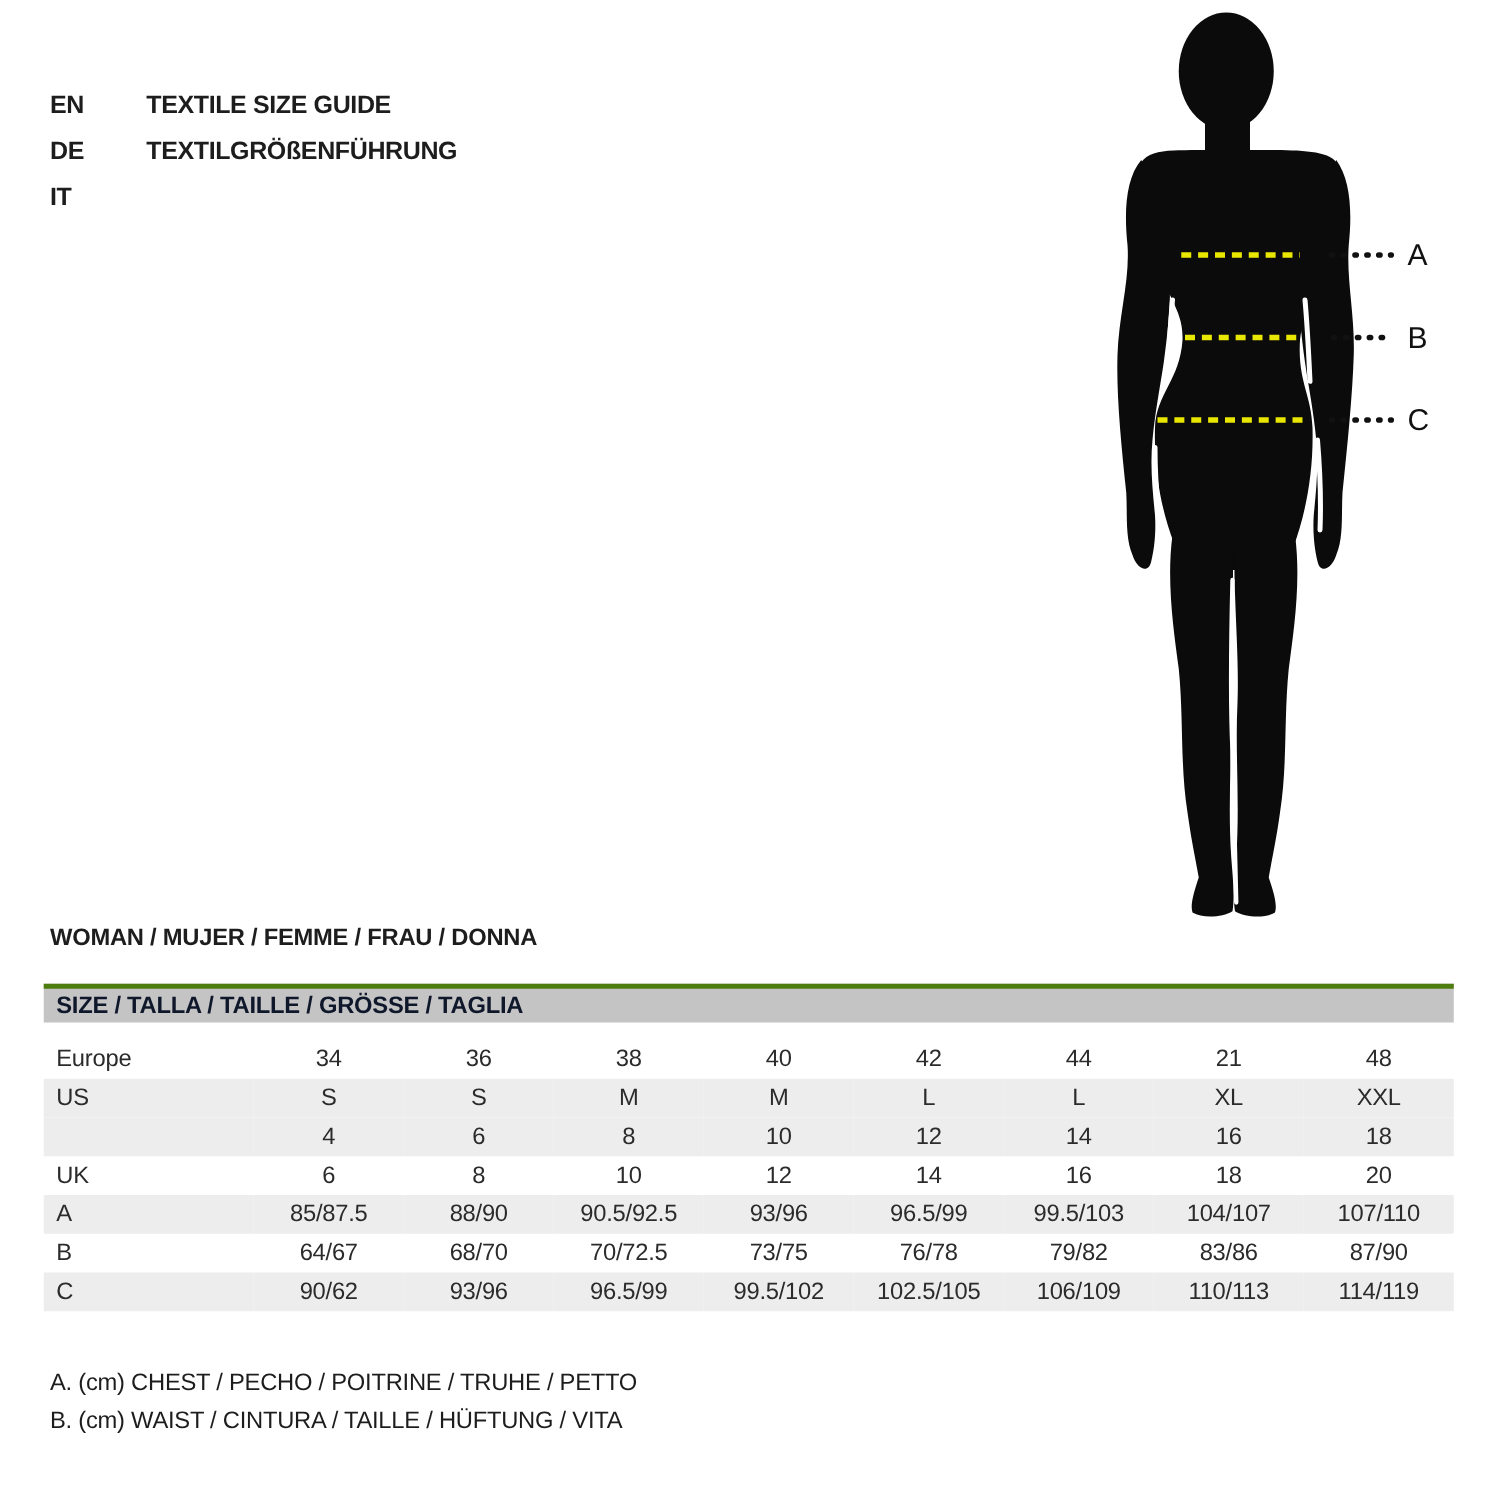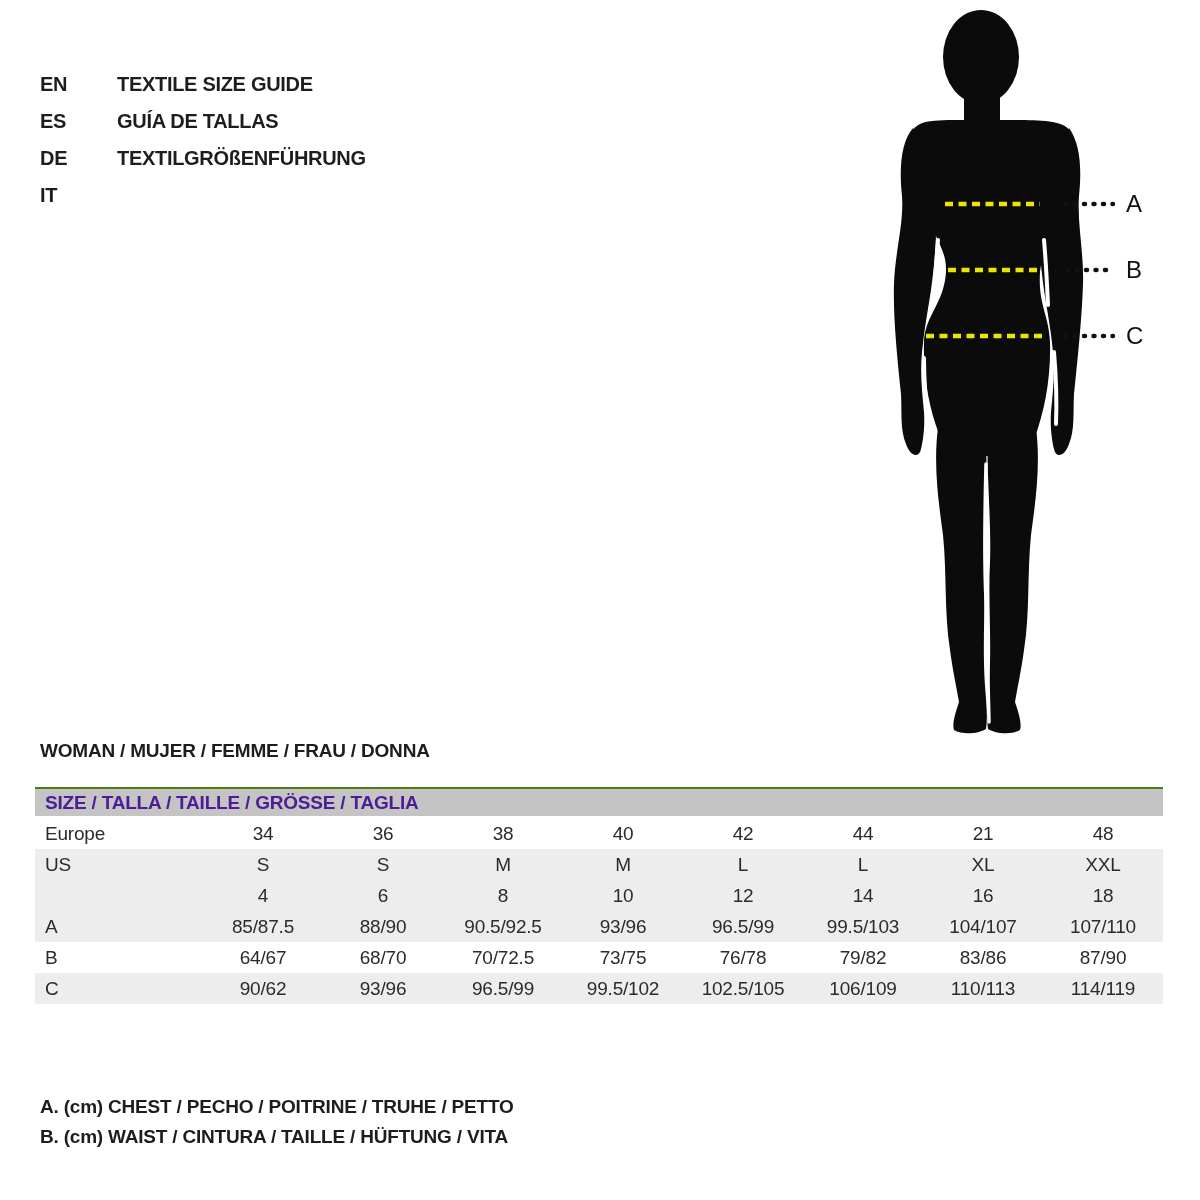--- a/index.html
+++ b/index.html
@@ -21,48 +21,44 @@
   .lang-label{font-size:20px;font-weight:700;letter-spacing:-0.3px;white-space:nowrap;}
   
   .figure-wrap{position:absolute;left:850px;top:0;width:320px;height:745px;}
   .figure-wrap svg{display:block;width:320px;height:745px;}
   
   .section-title{position:absolute;left:40px;top:740px;font-size:19px;font-weight:700;letter-spacing:-0.2px;}
   
   .table-wrap{position:absolute;left:35px;top:787px;width:1128px;}
   .table-header{
     height:27px;line-height:27px;background:var(--table-header-bg);
-    border-top:2px solid #4d7c0f;padding-left:10px;
-    font-size:19px;font-weight:700;color:#4c1d95;letter-spacing:-0.2px;
-  }
-  table.size-table{border-collapse:collapse;table-layout:fixed;width:1128px;margin-top:2px;}
+    border-top:4px solid #4d7c0f;padding-left:10px;
+    font-size:19px;font-weight:700;color:#0f172a;letter-spacing:-0.2px;
+  }
+  table.size-table{border-collapse:collapse;table-layout:fixed;width:1128px;margin-top:14px;}
   table.size-table td{
     height:31px;padding:0;font-size:19px;color:#2b2b2b;text-align:center;
     vertical-align:middle;letter-spacing:-0.2px;
   }
   table.size-table td.row-label{width:158px;text-align:left;padding-left:10px;}
   table.size-table tr.shade{background:var(--row-shade-bg);}
   
   .footnotes{position:absolute;left:40px;top:1092px;}
-  .footnote{font-size:19px;font-weight:700;line-height:30px;letter-spacing:-0.2px;white-space:nowrap;}
+  .footnote{font-size:19px;font-weight:400;line-height:30px;letter-spacing:-0.2px;white-space:nowrap;}
   .marker-label{font-size:24px;fill:#111;font-family:"Liberation Sans",sans-serif;}
 </style>
 </head>
 <body>
 
 <div class="canvas">
 
   <div class="lang-block">
       <div class="lang-row">
         <span class="lang-code">EN</span>
         <span class="lang-label">TEXTILE SIZE GUIDE</span>
-      </div>
-      <div class="lang-row">
-        <span class="lang-code">ES</span>
-        <span class="lang-label">GUÍA DE TALLAS</span>
       </div>
       <div class="lang-row">
         <span class="lang-code">DE</span>
         <span class="lang-label">TEXTILGRÖßENFÜHRUNG</span>
       </div>
       <div class="lang-row">
         <span class="lang-code">IT</span>
       </div>
     </div>
 
@@ -195,20 +191,31 @@
             <td class="row-label"></td>
             <td>4</td>
             <td>6</td>
             <td>8</td>
             <td>10</td>
             <td>12</td>
             <td>14</td>
             <td>16</td>
             <td>18</td>
           </tr>
+          <tr>
+            <td class="row-label">UK</td>
+            <td>6</td>
+            <td>8</td>
+            <td>10</td>
+            <td>12</td>
+            <td>14</td>
+            <td>16</td>
+            <td>18</td>
+            <td>20</td>
+          </tr>
           <tr class="shade">
             <td class="row-label">A</td>
             <td>85/87.5</td>
             <td>88/90</td>
             <td>90.5/92.5</td>
             <td>93/96</td>
             <td>96.5/99</td>
             <td>99.5/103</td>
             <td>104/107</td>
             <td>107/110</td>

